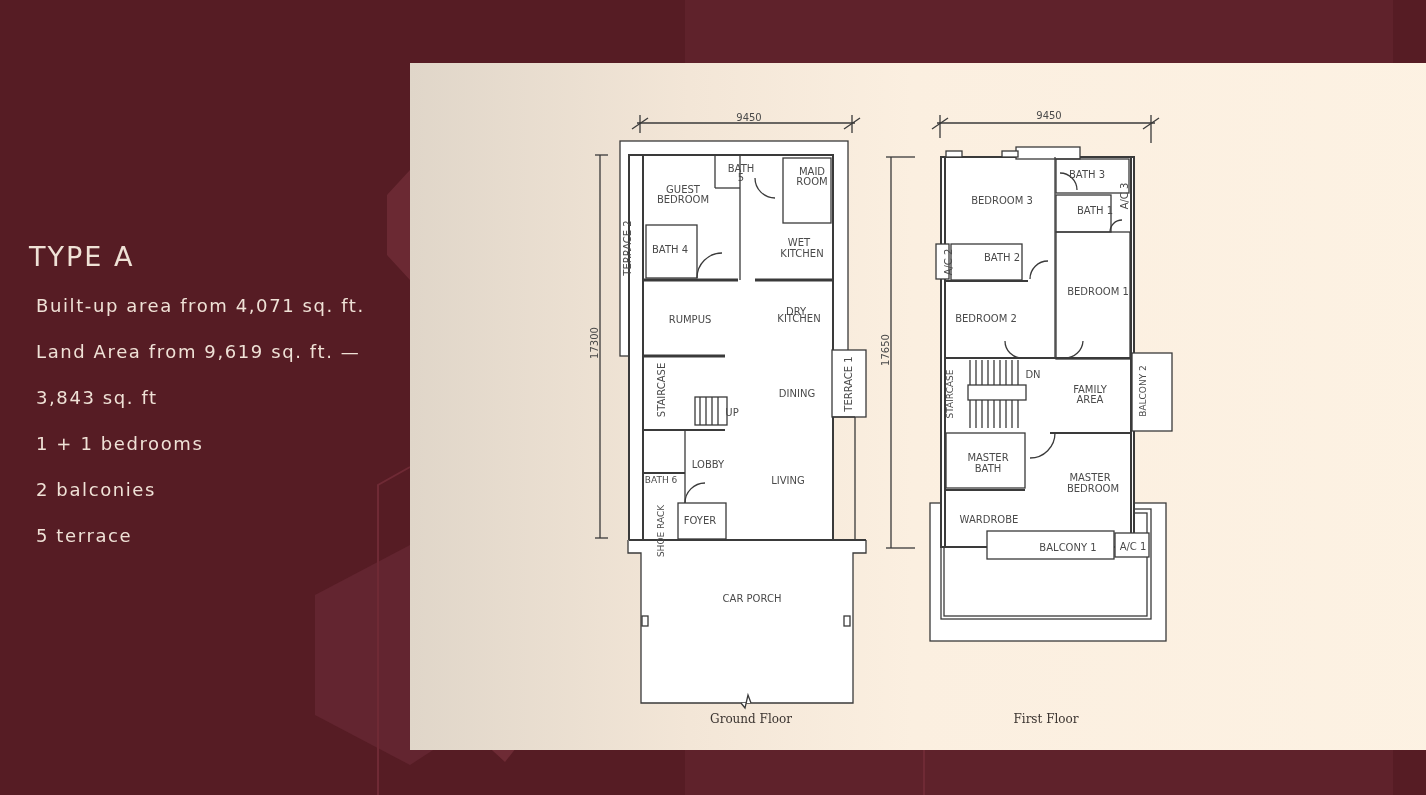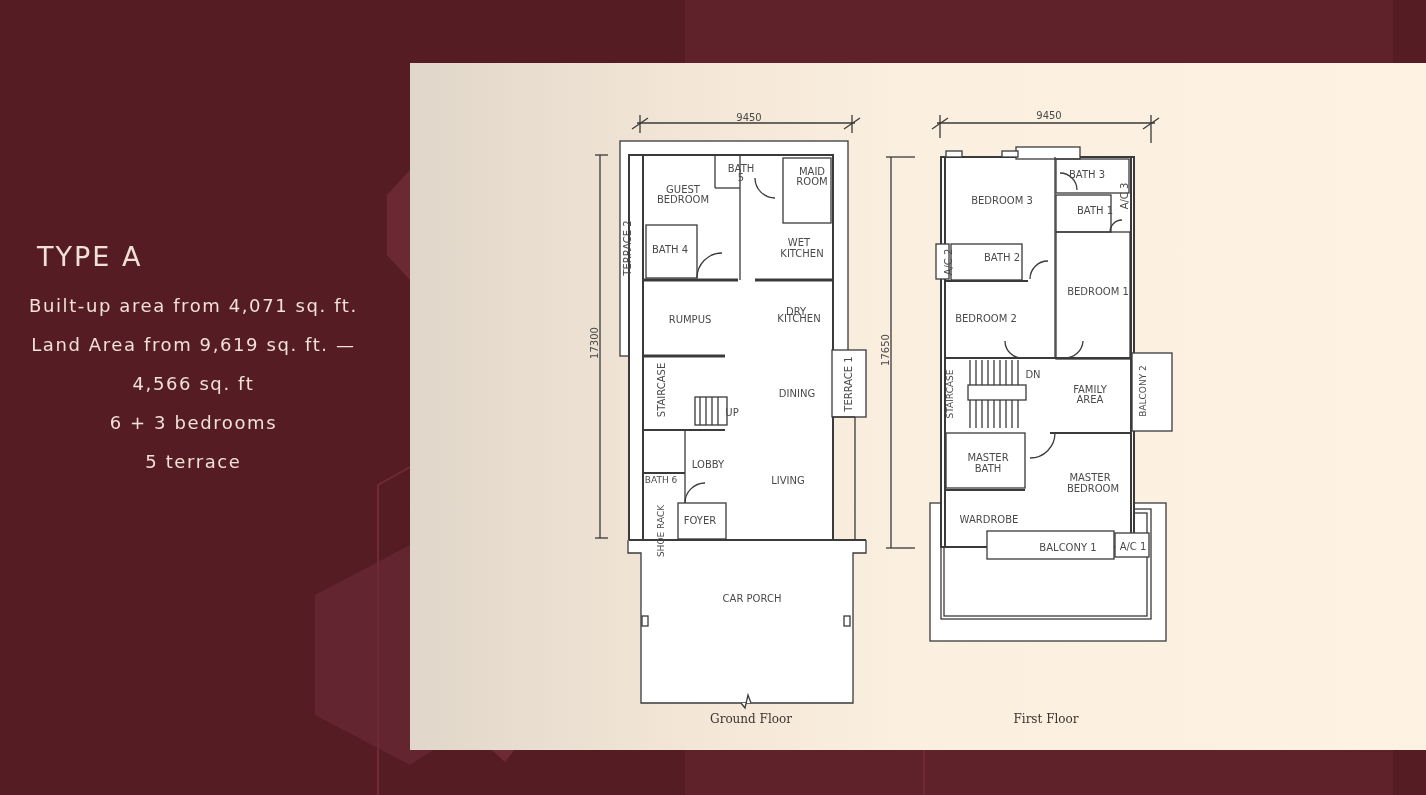--- a/index.html
+++ b/index.html
@@ -11,27 +11,26 @@
   .bg-band {
     position:absolute; left:685px; top:0; width:708px; height:795px;
     background:#5f222b;
   }
   .bg-deco { position:absolute; left:0; top:0; width:1426px; height:795px; }
   .info {
     position:absolute; left:29px; top:240px; color:#efe1d6;
   }
   .info .title {
     font-family:"DejaVu Sans", sans-serif; font-weight:200;
-    font-size:27px; letter-spacing:2px; margin:0 0 12px 8px; line-height:34px;
+    font-size:27px; letter-spacing:2px; margin:0 0 12px 0; line-height:34px;
     font-weight:normal;
   }
   .info .line {
-    font-size:18px; letter-spacing:1.6px; line-height:39px; margin:0;
+    font-size:18px; letter-spacing:1.6px; line-height:39px; margin:7px;
     font-weight:normal;
-    text-align:center;
   }
   .viewer {
     position:absolute; left:410px; top:63px; width:1114px; height:687px;
     background:linear-gradient(to right, #e0d6c9 0%, #f3e6d7 25%, #fbefe0 45%, #fdf2e3 100%);
     overflow:hidden;
   }
   .scroll-track {
     position:absolute; right:0; top:0; width:8px; height:687px; background:#eeeef0;
   }
   .scroll-thumb {
@@ -50,22 +49,23 @@
   <polygon points="410,545 510,495 510,700 410,765 315,715 315,595" fill="#632530"></polygon>
   <polyline points="378,795 378,485 410,467" fill="none" stroke="#6f2a35" stroke-width="2"></polyline>
   <polygon points="470,730 530,730 505,762" fill="#6e2b35"></polygon>
   <line x1="924" y1="750" x2="924" y2="795" stroke="#6f2a35" stroke-width="2"></line>
 </svg>
 
 <div class="info">
   <h2 class="title">TYPE A</h2>
   <p class="line">Built-up area from 4,071 sq. ft.</p>
   <p class="line">Land Area from 9,619 sq. ft. —</p>
-  <p class="line">4,566 sq. ft</p>
-  <p class="line">6 + 3 bedrooms</p>
+  <p class="line">3,843 sq. ft</p>
+  <p class="line">1 + 1 bedrooms</p>
+  <p class="line">2 balconies</p>
   <p class="line">5 terrace</p>
 </div>
 
 <div class="viewer">
   
   <svg width="950" height="687" viewBox="0 0 950 687">
     <g stroke="#3a3a3a" stroke-width="1.3" fill="none">
 
       <line x1="227" y1="60" x2="445" y2="60"></line>
       <line x1="230" y1="52" x2="230" y2="70"></line>

